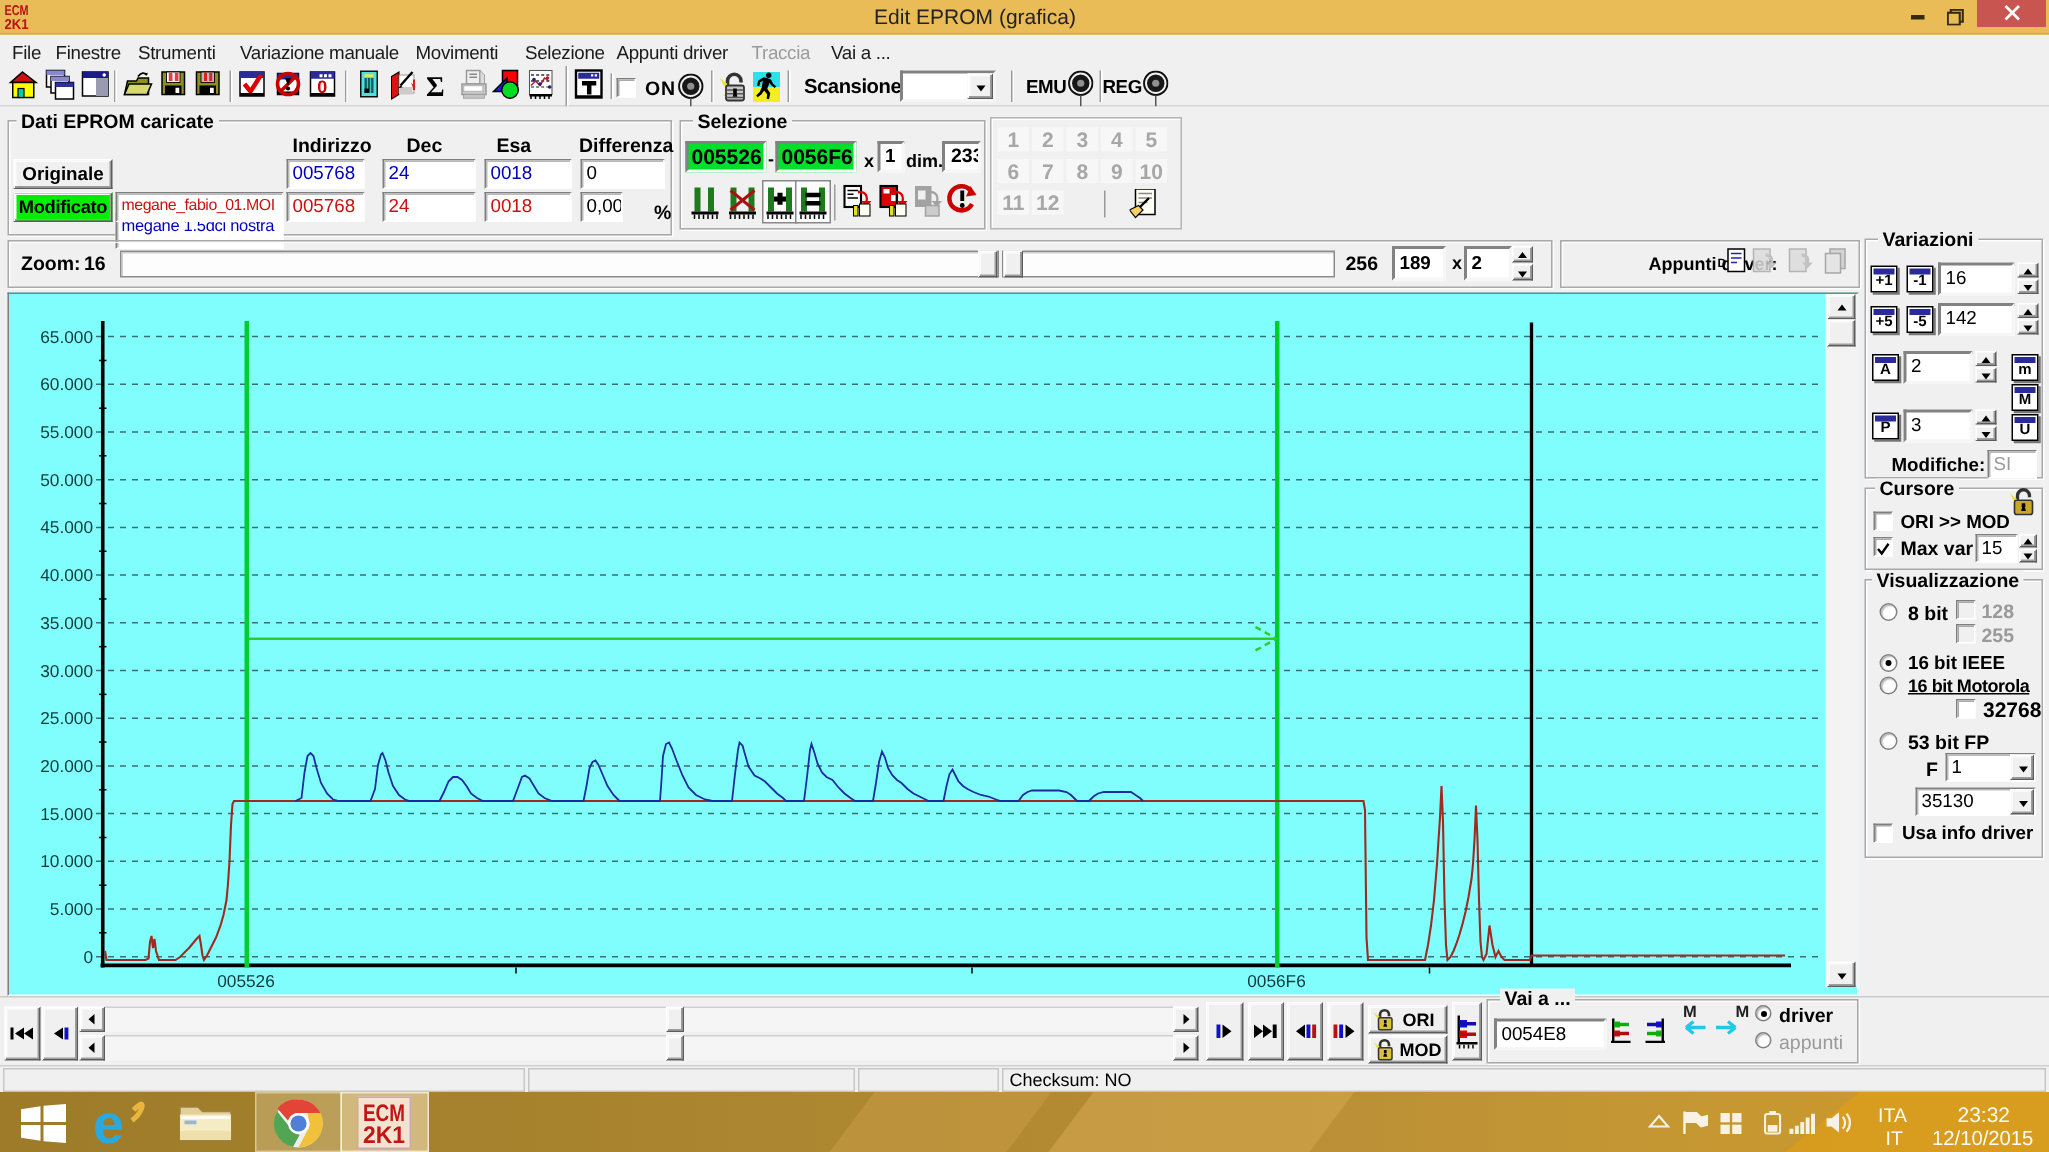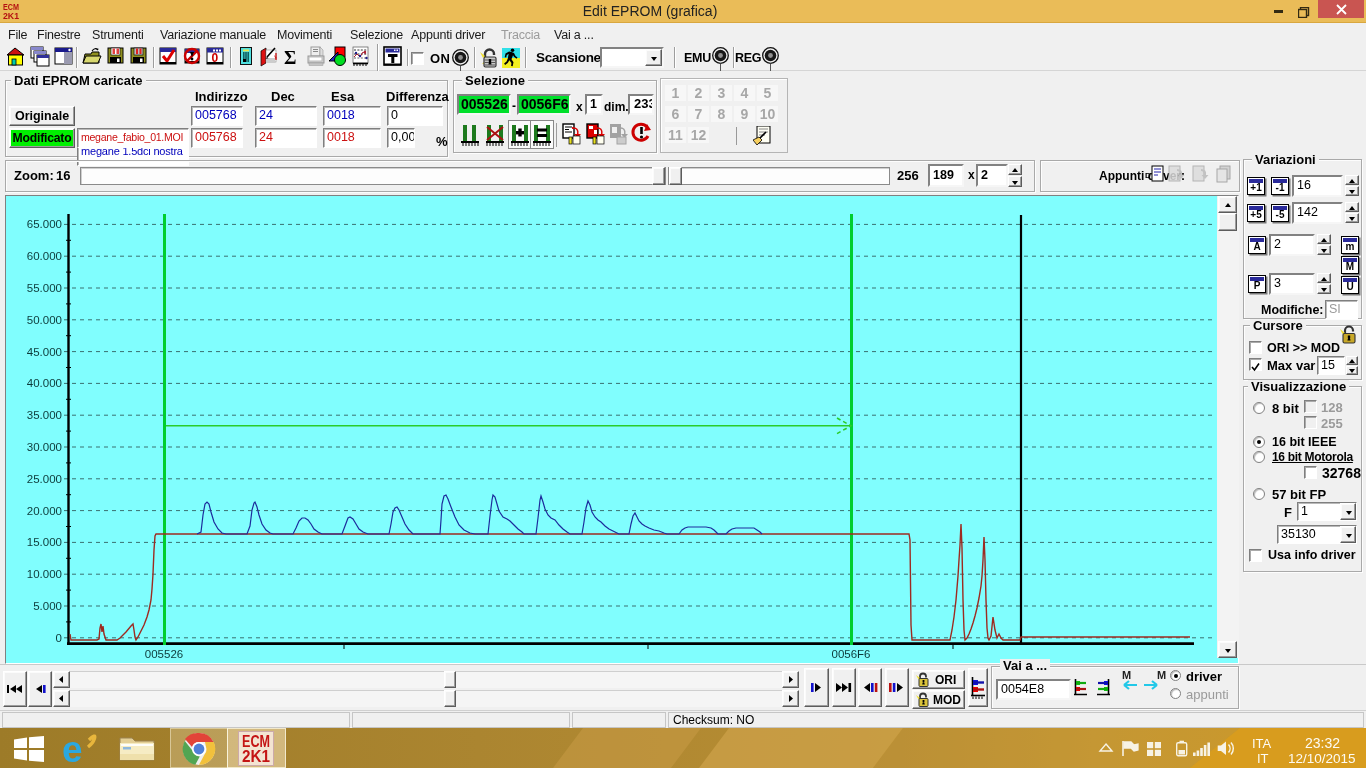--- a/index.html
+++ b/index.html
@@ -610,21 +610,21 @@
 <div class="abs b" style="left:1321px;top:416px;font-size:13px;color:#9a9a9a;">255</div>
 <div class="abs radio" style="left:1253px;top:436px;">
     <div style="position:absolute;left:3px;top:3px;width:4px;height:4px;border-radius:50%;background:#000;"></div>
   </div>
 <div class="abs b" style="left:1272px;top:435px;font-size:12.5px;">16 bit IEEE</div>
 <div class="abs radio" style="left:1253px;top:451px;"></div>
 <div class="abs b" style="left:1272px;top:450px;font-size:12px;letter-spacing:-0.3px;text-decoration:underline;">16 bit Motorola</div>
 <div class="abs cb" style="left:1304px;top:466px;"></div>
 <div class="abs b" style="left:1322px;top:465px;font-size:14px;">32768</div>
 <div class="abs radio" style="left:1253px;top:488px;"></div>
-<div class="abs b" style="left:1272px;top:487px;font-size:13px;">57 bit FP</div>
+<div class="abs b" style="left:1272px;top:487px;font-size:13px;">53 bit FP</div>
 <div class="abs b" style="left:1284px;top:505px;font-size:13px;">F</div>
 <div class="abs sunken fld" style="left:1297px;top:502px;width:60px;height:19px;line-height:16px;">1</div>
 <div class="abs raised" style="left:1340px;top:503px;width:16px;height:17px;">
     <i class="tri-d" style="left:5px;top:7px;"></i>
   </div>
 <div class="abs b" style="left:1247px;top:528px;font-size:13px;padding-left:35px;">Max</div>
 <div class="abs sunken fld" style="left:1277px;top:525px;width:80px;height:19px;line-height:16px;">35130</div>
 <div class="abs raised" style="left:1340px;top:526px;width:16px;height:17px;">
     <i class="tri-d" style="left:5px;top:7px;"></i>
   </div>

